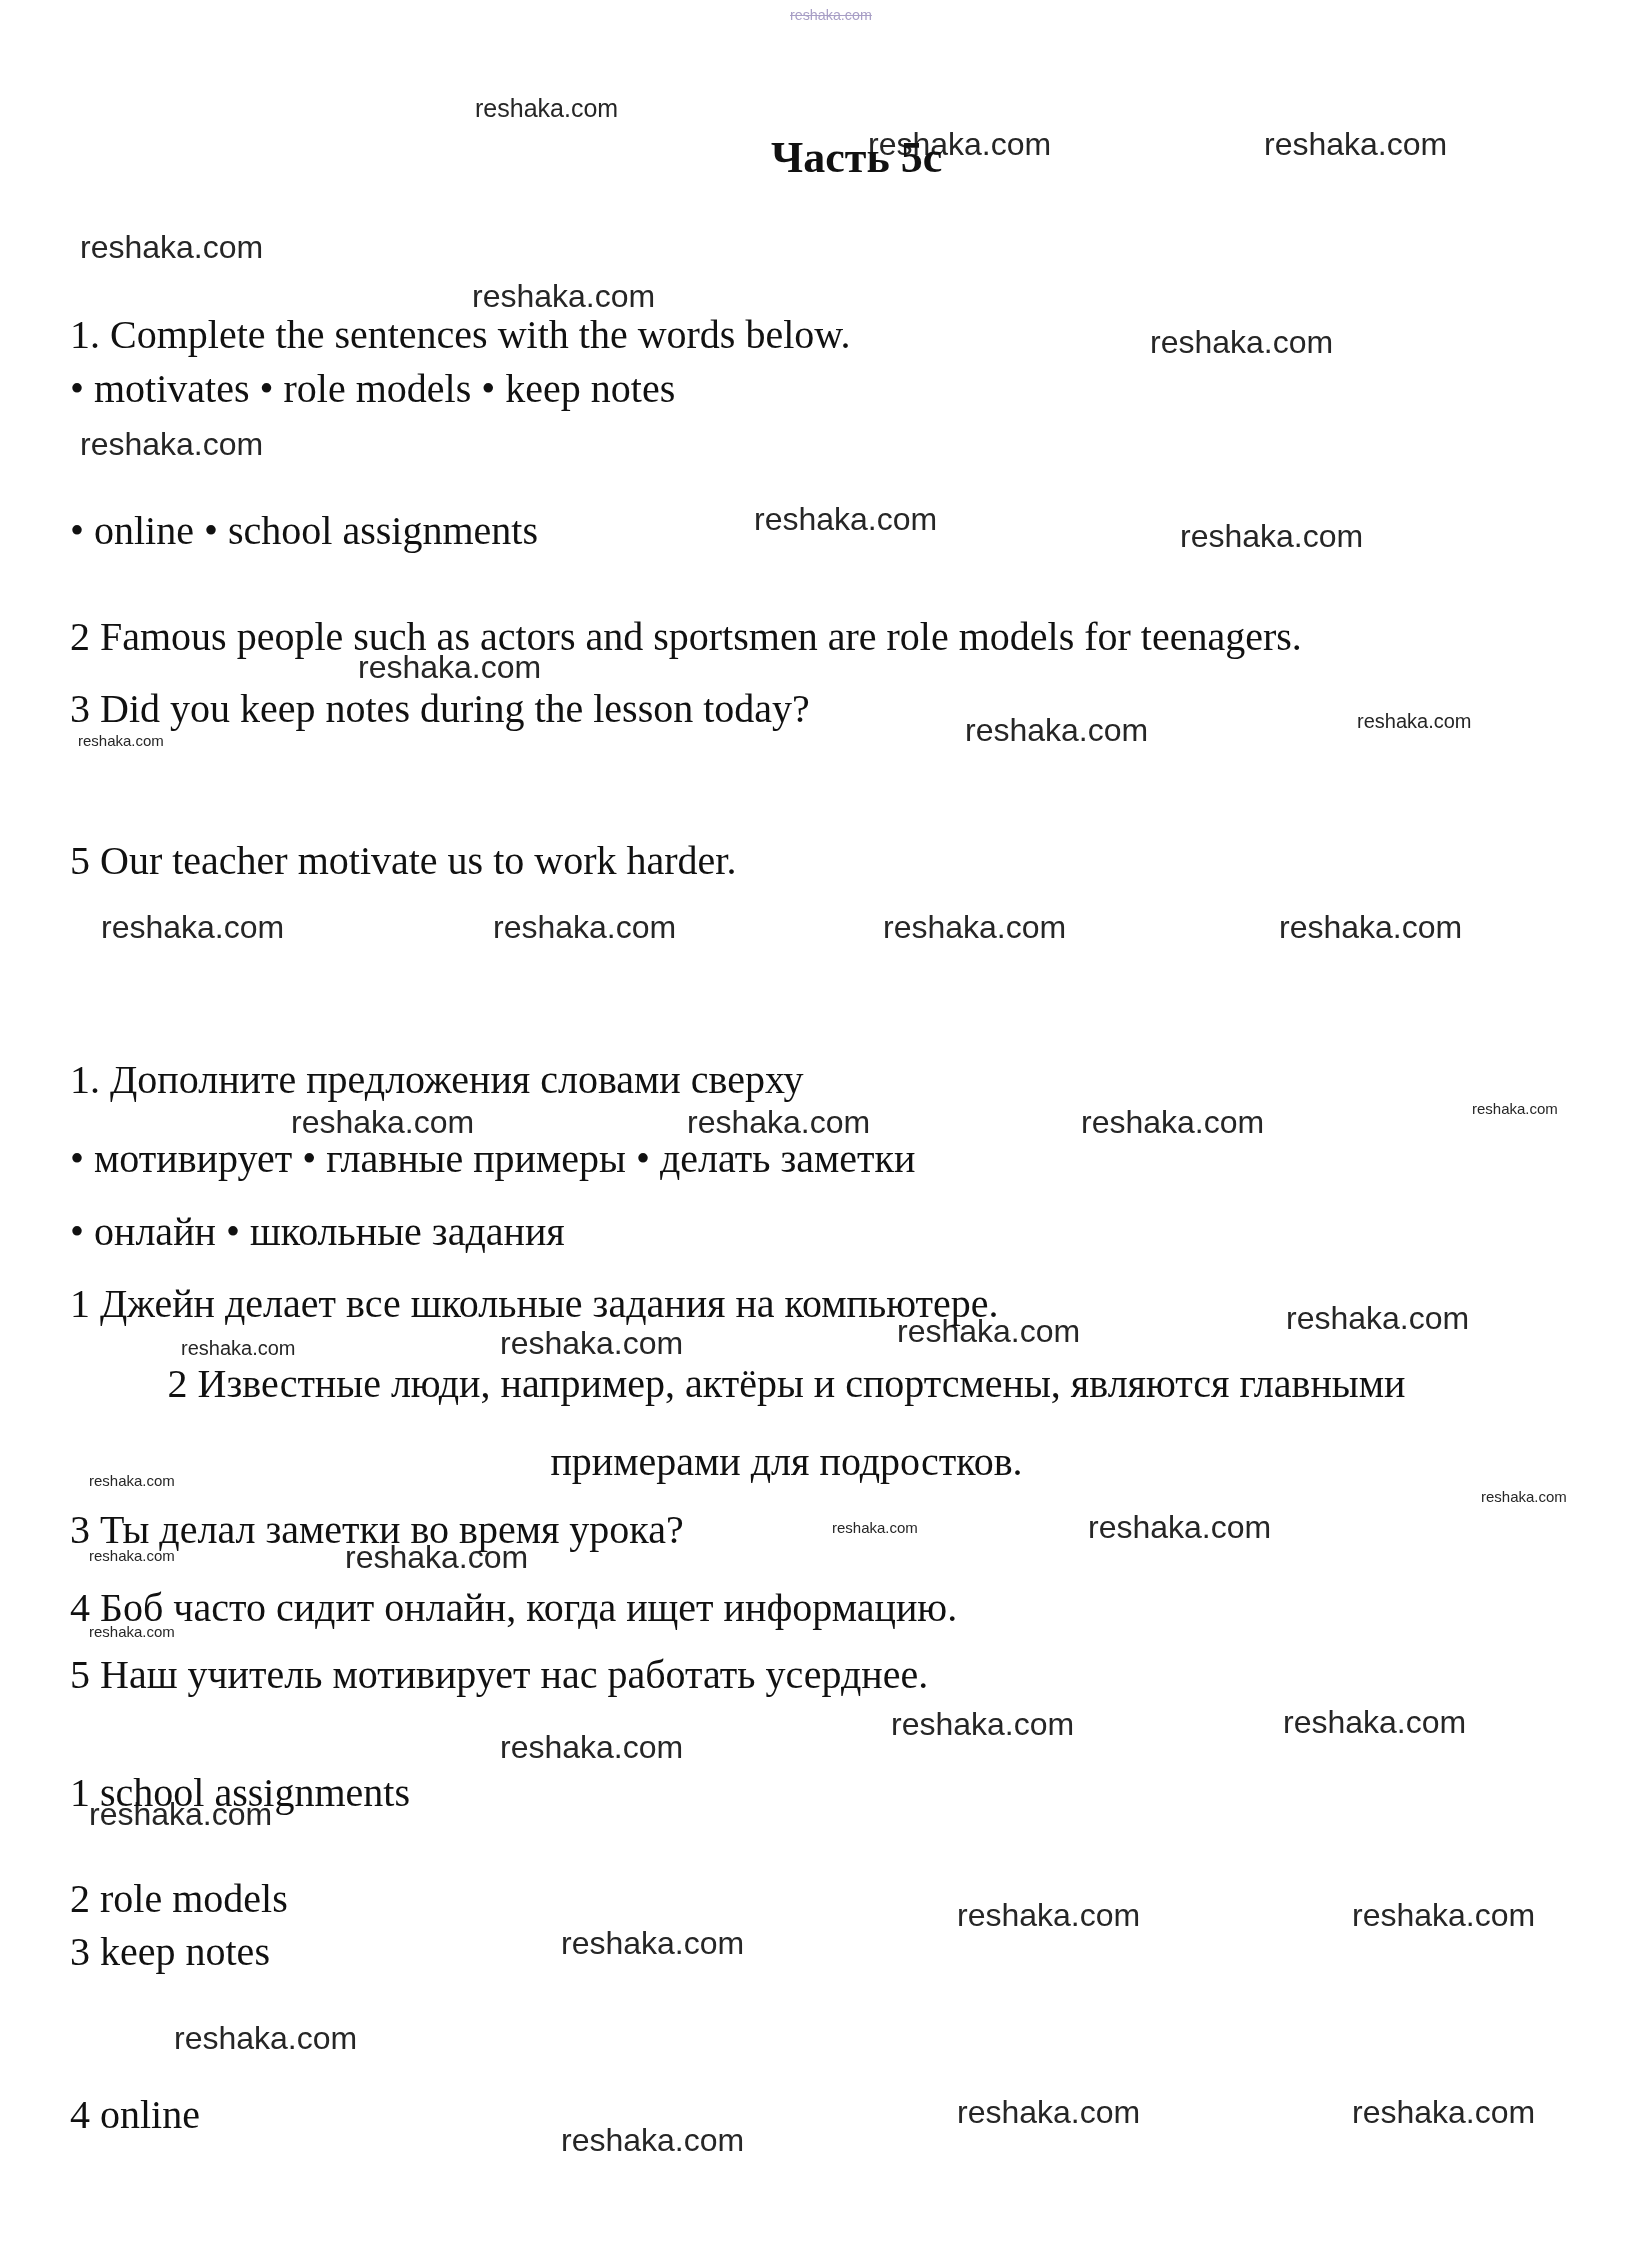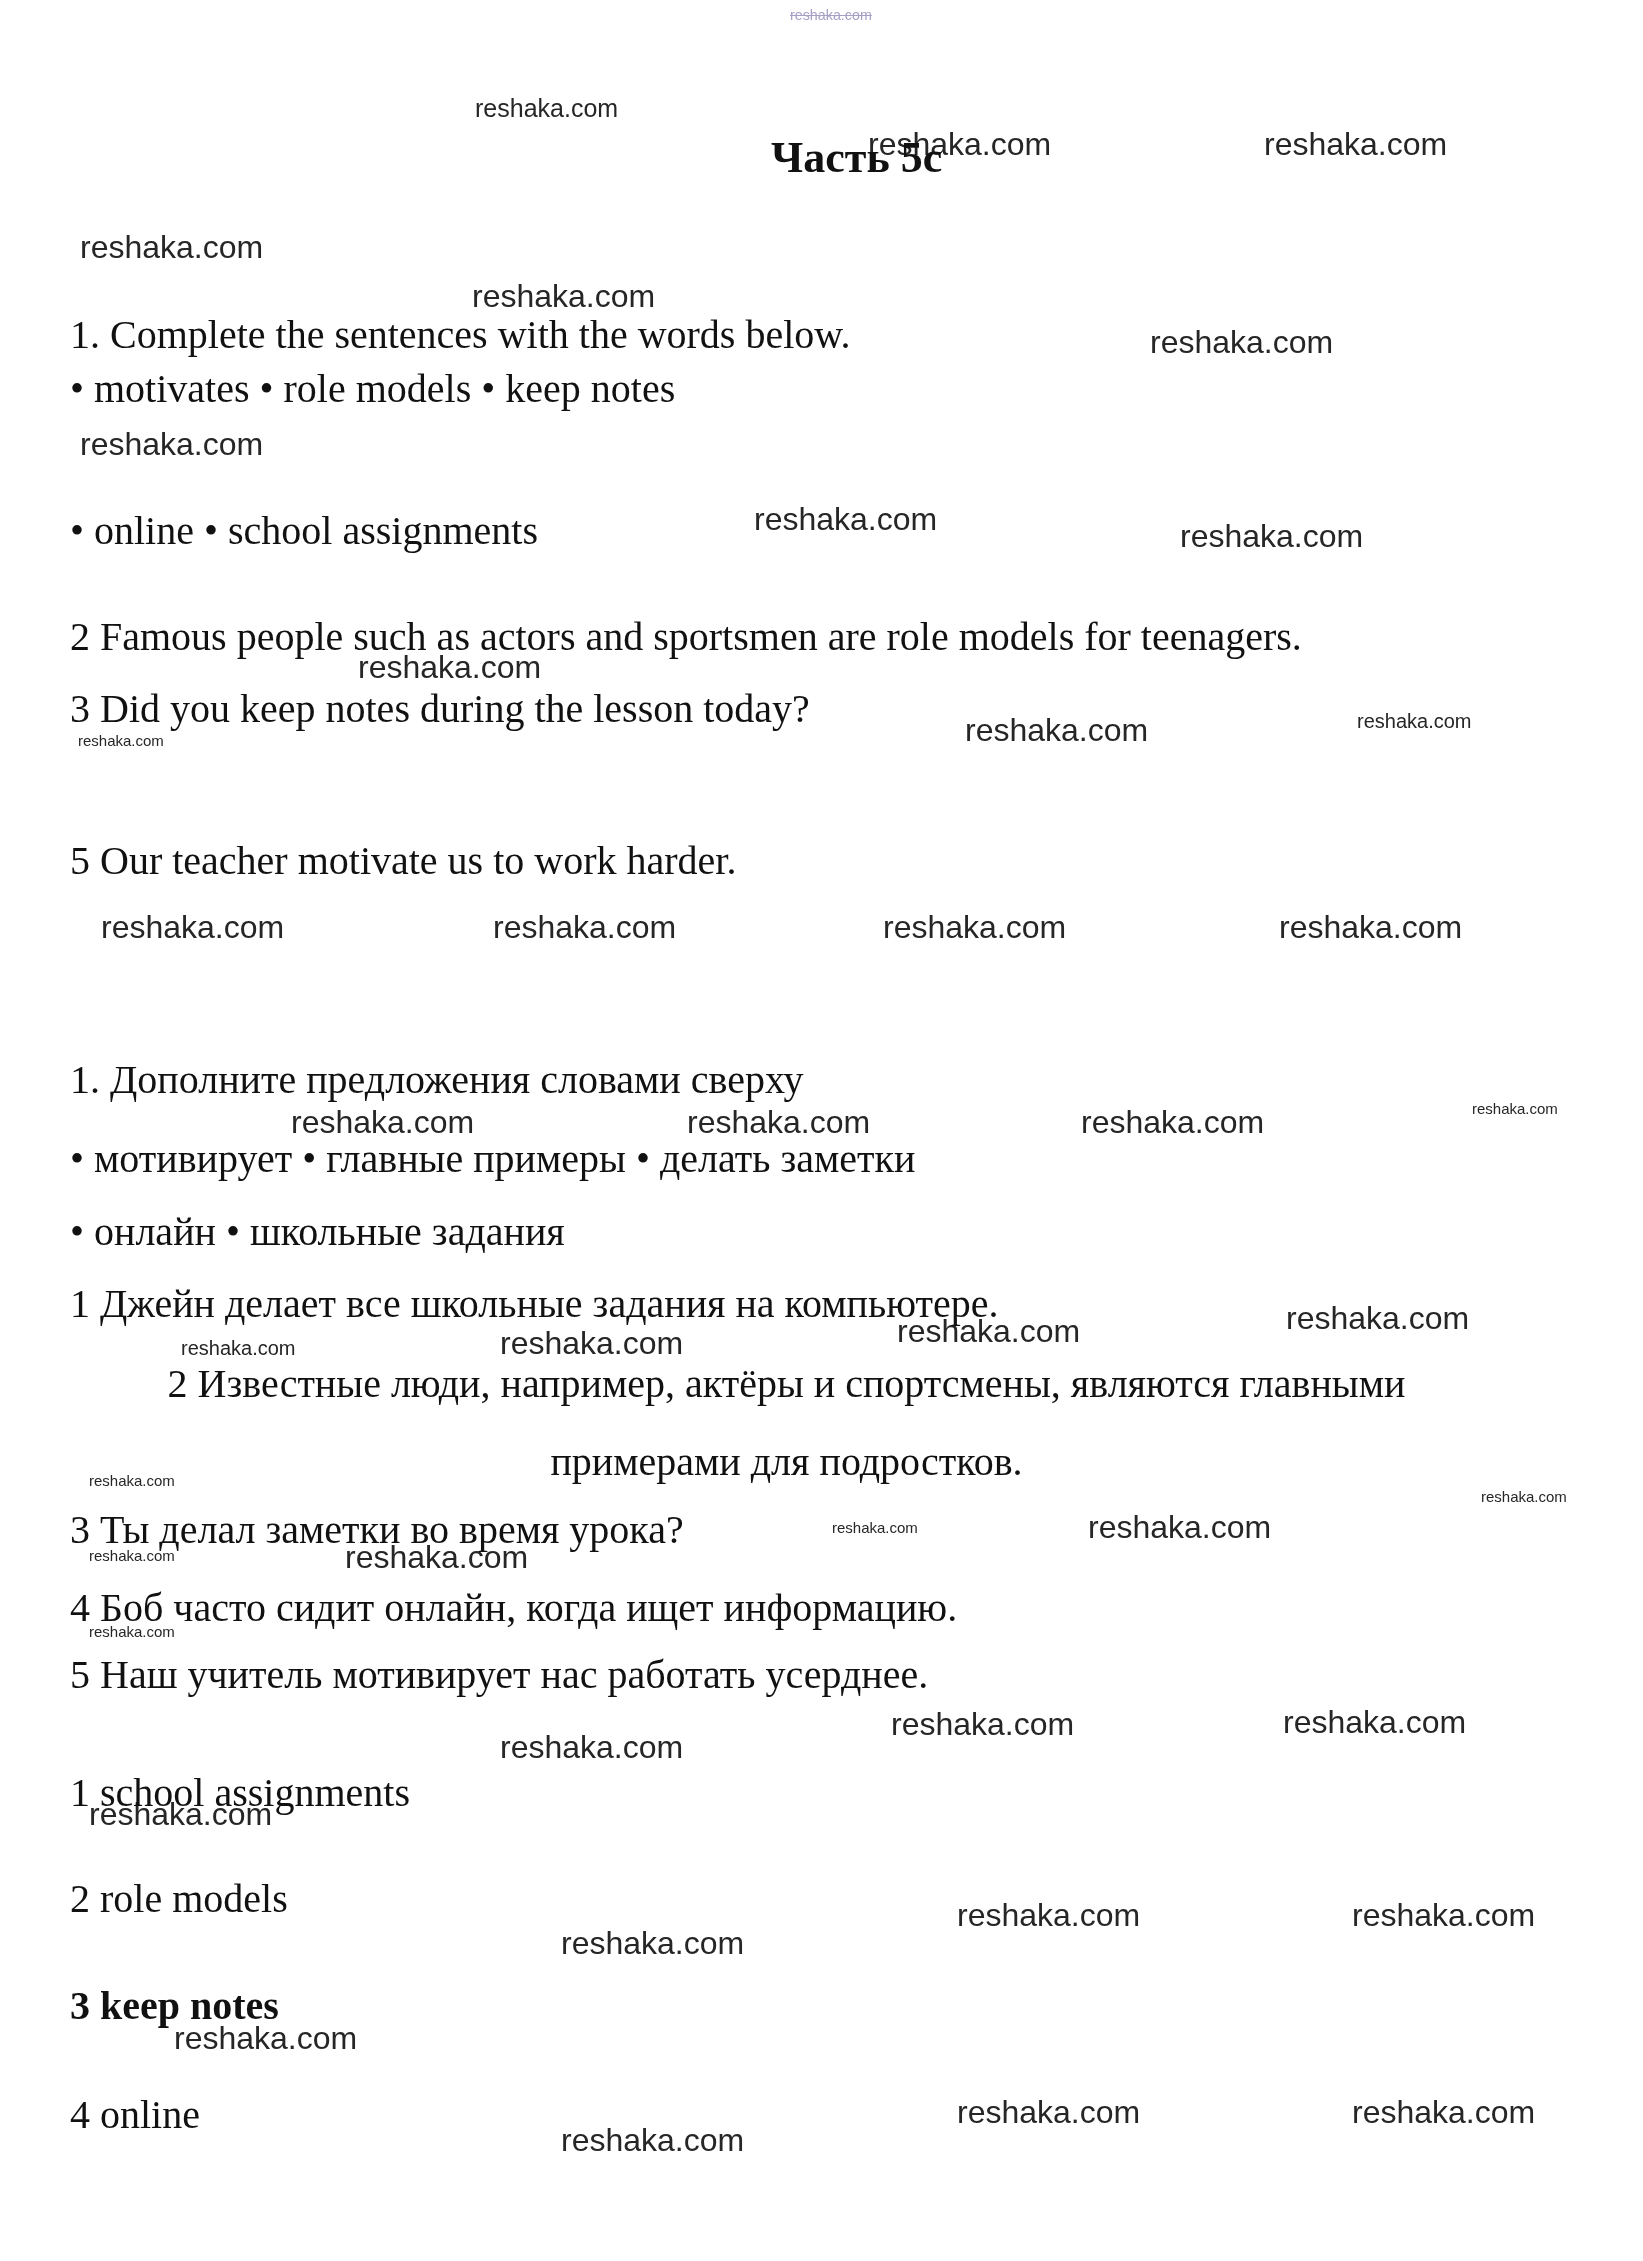--- a/index.html
+++ b/index.html
@@ -111,18 +111,18 @@
   <div class="txt" style="top:1134px;">• мотивирует • главные примеры • делать заметки</div>
   <div class="txt" style="top:1207px;">• онлайн • школьные задания</div>
   <div class="txt" style="top:1279px;">1 Джейн делает все школьные задания на компьютере.</div>
   <div class="txt para" style="top:1345px;">2 Известные люди, например, актёры и спортсмены, являются главными примерами для подростков.</div>
   <div class="txt" style="top:1505px;">3 Ты делал заметки во время урока?</div>
   <div class="txt" style="top:1583px;">4 Боб часто сидит онлайн, когда ищет информацию.</div>
   <div class="txt" style="top:1650px;">5 Наш учитель мотивирует нас работать усерднее.</div>
 
   <div class="txt" style="top:1768px;">1 school assignments</div>
   <div class="txt" style="top:1874px;">2 role models</div>
-  <div class="txt" style="top:1981px;font-weight:bold;">3 keep notes</div>
+  <div class="txt" style="top:1927px;">3 keep notes</div>
   <div class="txt" style="top:2090px;">4 online</div>
   <div class="txt" style="top:2200px;">5 motivate</div>
 
 </div>
 
 
 </body></html>

